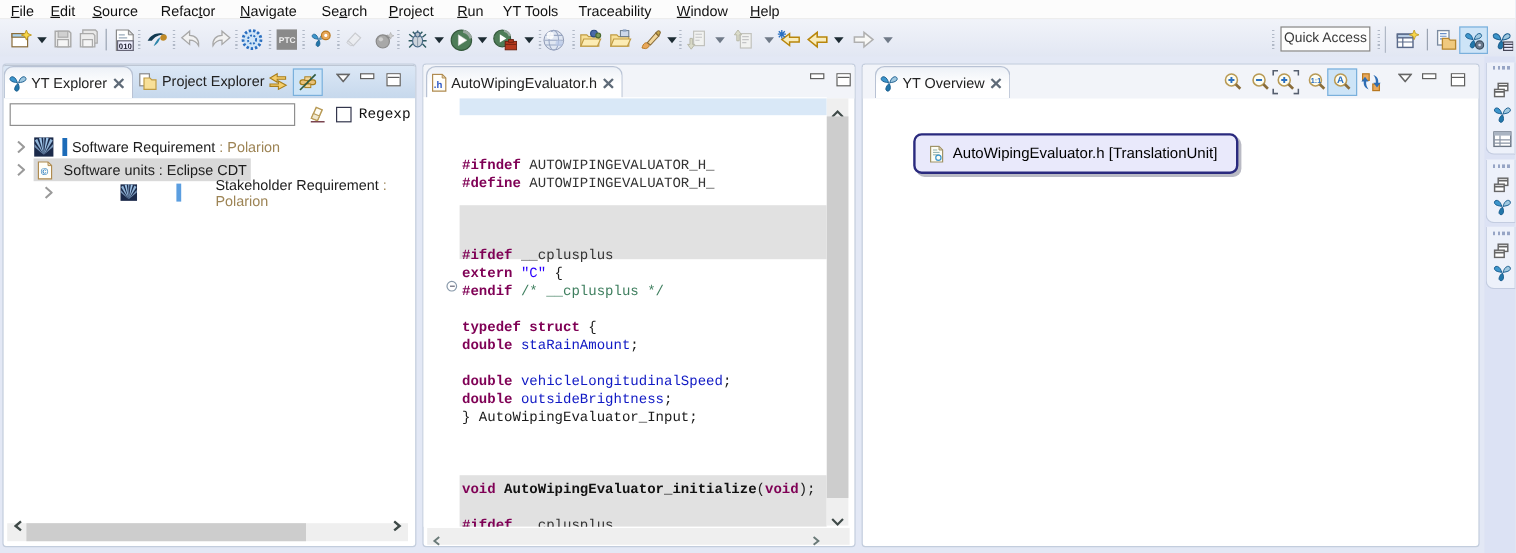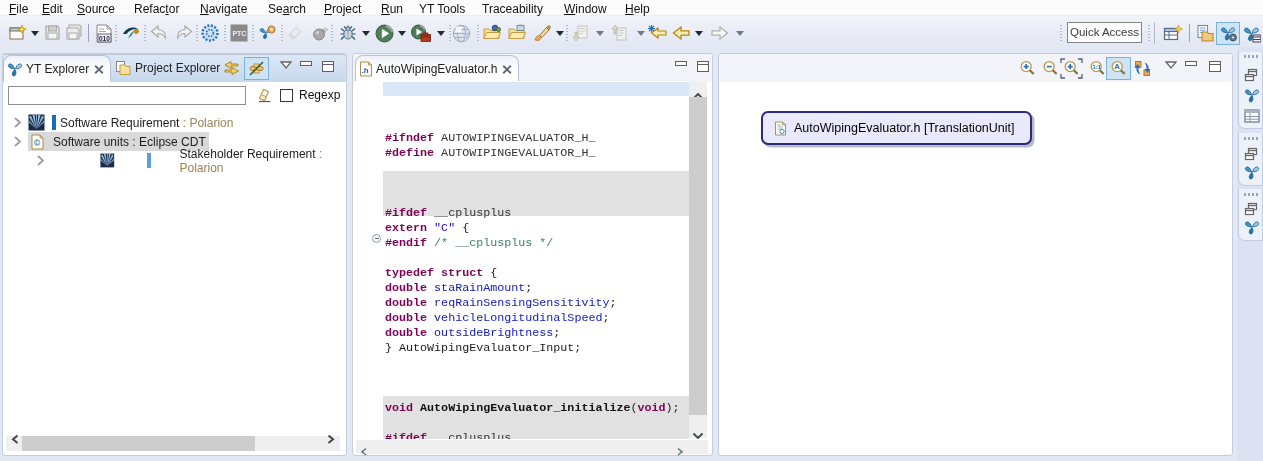--- a/index.html
+++ b/index.html
@@ -310,21 +310,21 @@
   <span style="position:absolute; left:132px; top:7px; font-size:12px; color:#222;">Project Explorer</span>
   <div id="searchbox"></div>
 
   <div class="abs" style="left:254px; top:33px;"><svg width="17" height="17" viewBox="0 0 17 17">
  <path d="M2.5 11.5 L6.5 2.5 L11.5 4.5 L7.5 13.5 Z" fill="#fdfcf5" stroke="#b89a55" stroke-width="1.2"></path>
  <path d="M4.2 7.6 L9.3 9.6 L7.5 13.5 L2.5 11.5 Z" fill="#efe8d0" stroke="#b89a55" stroke-width="0.9"></path>
  <path d="M2 14.5 H13.5" stroke="#7a4550" stroke-width="1.2"></path>
 </svg></div>
 
   <div class="abs" style="left:277px; top:35px; width:13px; height:13px; border:1px solid #33364d; background:#fff;"></div>
-  <span class="abs" style="left:296px; top:34px; font-size:12px; color:#111;">Regexp</span>
+  <span class="abs" style="left:296px; top:34px; font-size:12px; color:#111;font-family:Liberation Mono, monospace;">Regexp</span>
 
   <div class="trow" style="top:59px; width:340px;">
       <span style="width:11px"></span>
       <span class="chev"><svg width="7" height="11" viewBox="0 0 7 11">
           <path d="M1 1 L6 5.5 L1 10" stroke="#9a9a9a" stroke-width="1.7" fill="none"></path>
         </svg></span>
       <span style="width:7px"></span>
       <svg width="17" height="17" viewBox="0 0 17 17">
  <rect x="0.5" y="0.5" width="16" height="16" fill="#1b2a4a"></rect>
  <g fill="#9fc4e8">
@@ -428,21 +428,20 @@
   <div style="position:absolute; left:30px; right:0; top:1px; height:14px; background:#d9e8f7;"></div>
   <div class="grayband" style="top:90px; height:45px;"></div>
   <div class="grayband" style="top:315px; height:43px;"></div>
   <div class="ln" style="top:15px"><span class="kw">#ifndef</span><span class="gray2"> AUTOWIPINGEVALUATOR_H_</span></div>
   <div class="ln" style="top:30px"><span class="kw">#define</span><span class="gray2"> AUTOWIPINGEVALUATOR_H_</span></div>
   <div class="ln" style="top:90px"><span class="kw">#ifdef</span><span class="gray2"> __cplusplus</span></div>
   <div class="ln" style="top:105px"><span class="kw">extern</span><span class="blk"> </span><span class="str">"C"</span><span class="blk"> {</span></div>
   <div class="ln" style="top:120px"><span class="kw">#endif</span><span class="cmt"> /* __cplusplus */</span></div>
   <div class="ln" style="top:150px"><span class="kw">typedef struct</span><span class="blk"> {</span></div>
   <div class="ln" style="top:165px"><span class="kw">double</span><span class="blk"> </span><span class="fld">staRainAmount</span><span class="blk">;</span></div>
-  <div class="ln" style="top:180px"><span class="kw">double</span><span class="blk"> </span><span class="fld">reqRainSensingSensitivity</span><span class="blk">;</span></div>
   <div class="ln" style="top:195px"><span class="kw">double</span><span class="blk"> </span><span class="fld">vehicleLongitudinalSpeed</span><span class="blk">;</span></div>
   <div class="ln" style="top:210px"><span class="kw">double</span><span class="blk"> </span><span class="fld">outsideBrightness</span><span class="blk">;</span></div>
   <div class="ln" style="top:285px"><span class="kw">void</span><span class="blk"> </span><span class="bfn">AutoWipingEvaluator_initialize</span><span class="blk">(</span><span class="kw">void</span><span class="blk">);</span></div>
   <div class="ln" style="top:225px"><span class="blk">} AutoWipingEvaluator_Input;</span></div>
   <div class="ln" style="top:315px"><span class="kw">#ifdef</span><span class="gray2"> __cplusplus</span></div>
   <div class="ln" style="top:330px"><span class="blk">}</span></div>
   <div class="ln" style="top:345px"><span class="kw">#endif</span><span class="cmt"> /* __cplusplus */</span></div>
   <div style="position:absolute; left:19px; top:153px; width:9px; height:9px; border:1px solid #8899aa; border-radius:50%; background:#fff;"><div style="position:absolute; left:1.5px; top:3px; width:4px; height:1px; background:#667;"></div></div>
 </div>
 
@@ -457,20 +456,35 @@
 <div class="sbtrack abs" style="left:356px; top:440px; width:352px; height:14px;"></div>
 <div class="abs" style="left:360px; top:443px;"><svg width="8" height="10">
       <path d="M6 1.5 L2 4.8 L6 8" stroke="#6a7a78" stroke-width="1.6" fill="none"></path>
     </svg></div>
 <div class="abs" style="left:676px; top:443px;"><svg width="8" height="10">
       <path d="M2 1.5 L6 4.8 L2 8" stroke="#6a7a78" stroke-width="1.6" fill="none"></path>
     </svg></div>
 
 <div class="panel" id="rightpanel" style="left:718px; top:53px; width:515px; height:403px;">
   <div class="phead light"></div>
+  <div class="tab" style="left:10px;">
+    <svg width="16" height="16" viewBox="0 0 16 16">
+ <g fill="#2e8bc0" stroke="#1b5e8f" stroke-width="0.8">
+  <path d="M7.5 8 C5.5 7.5 2.5 7.5 1.5 5.5 C0.8 4 2.2 2.6 3.8 3 C5.8 3.5 7 6 7.5 8 Z" fill="#3d96cc"></path>
+  <path d="M8.5 8 C10.5 7.5 13.5 7.5 14.5 5.5 C15.2 4 13.8 2.6 12.2 3 C10.2 3.5 9 6 8.5 8 Z" fill="#9fc8e0"></path>
+  <path d="M8 8.5 C9 10.3 9.5 13.2 8 14.5 C6.7 15.6 5 14.5 5.2 12.9 C5.5 10.9 7 9.3 8 8.5 Z" fill="#2277aa"></path>
+ </g>
+      </svg>
+      <span class="ttl">YT Overview</span>
+      <span class="xclose">
+        <svg width="10" height="9" viewBox="0 0 10 9">
+          <path d="M1.2 0.8 L8.8 8.2 M8.8 0.8 L1.2 8.2" stroke="#5f6b78" stroke-width="1.9"></path>
+        </svg>
+      </span>
+  </div>
   <div style="position: absolute; left: 300px; top: 6px; width: 17px; height: 17px;"><svg width="17" height="17" viewBox="0 0 17 17">
  <circle cx="7.2" cy="6.6" r="5" fill="#fdfdf2" stroke="#b89a55" stroke-width="1.3"></circle>
  <path d="M4.7 6.6 h5 M7.2 4.1 v5" stroke="#2a6fc0" stroke-width="1.6"></path>
  <line x1="10.8" y1="10.2" x2="14.6" y2="14" stroke="#8a6d3a" stroke-width="2.2"></line>
 </svg></div>
     <div style="position: absolute; left: 323px; top: 6px; width: 17px; height: 17px;"><svg width="17" height="17" viewBox="0 0 17 17">
  <circle cx="7.2" cy="6.6" r="5" fill="#fdfdf2" stroke="#b89a55" stroke-width="1.3"></circle>
  <path d="M4.7 6.6 h5" stroke="#2a6fc0" stroke-width="1.6"></path>
  <line x1="10.8" y1="10.2" x2="14.6" y2="14" stroke="#8a6d3a" stroke-width="2.2"></line>
 </svg></div>

